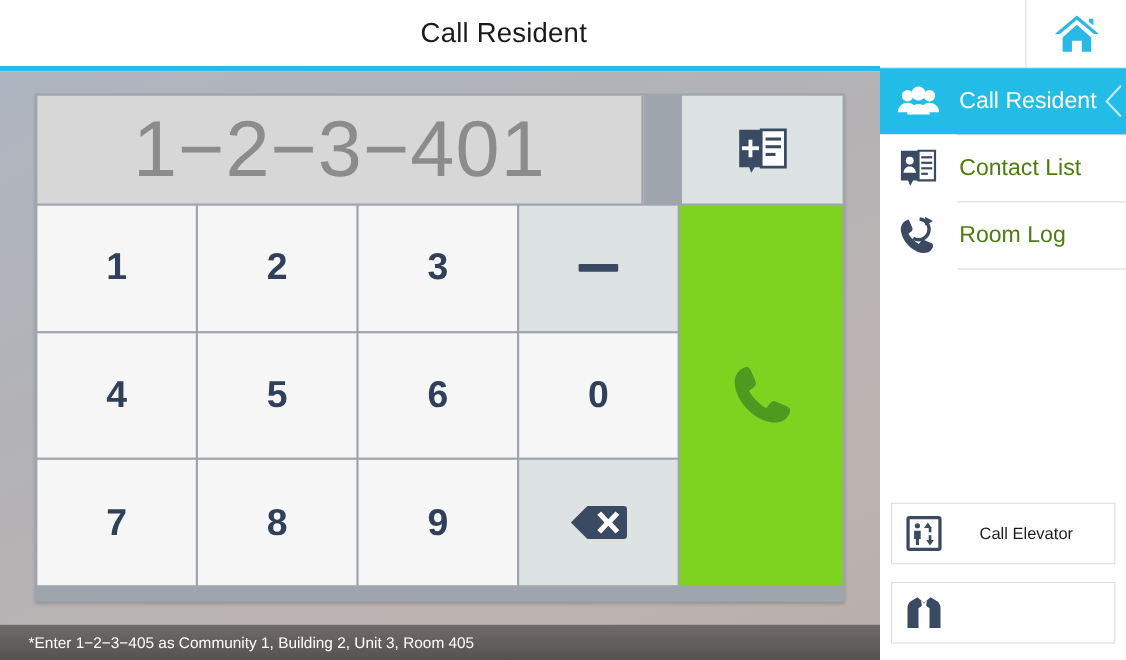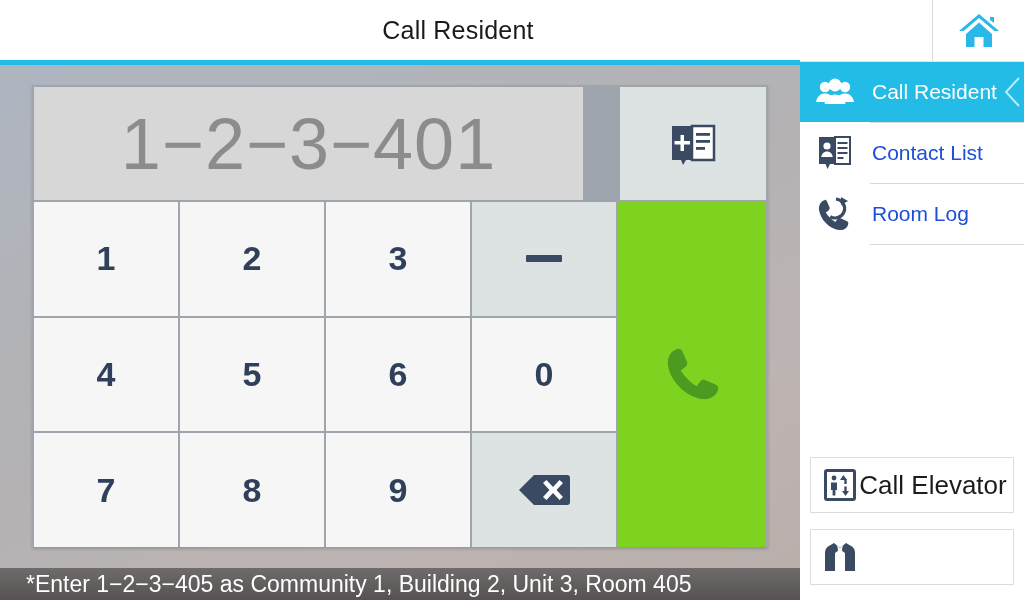--- a/index.html
+++ b/index.html
@@ -59,21 +59,21 @@
   }
   .dial-frame {
     position: absolute; left: 32px; top: 20px;
     width: 736px; height: 462px;
     background: #9ea5ad;
     padding: 2px;
     box-shadow: 0 2px 3px rgba(0,0,0,.18);
   }
 
   
-  .display-row { display: flex; height: 113px; gap: 35px; }
+  .display-row { display: flex; height: 98px; gap: 35px; }
   .display {
     flex: 1 1 auto;
     background: #d7d7d7;
     display: flex; align-items: center; justify-content: center;
     border-right: 2px solid #9ea5ad;
   }
   .display-value {
     font-size: 72px;
     color: #8c8c8c;
     font-weight: 300;
@@ -126,21 +126,21 @@
     display: flex; align-items: center; justify-content: center;
   }
   .phone-icon { width: 64px; height: 64px; display: block; }
 
   
   .footer-hint {
     position: absolute; left: 0; top: 568px;
     width: 800px; height: 32px;
     background: linear-gradient(180deg,#6f6b6b 0%, #565252 100%);
     color: #ffffff;
-    font-size: 23px;
+    font-size: 14px;
     display: flex; align-items: center;
     padding-left: 26px;
     white-space: nowrap;
   }
 
   
   .sidebar {
     position: absolute; left: 800px; top: 62px;
     width: 224px; height: 538px;
     background: #ffffff;
@@ -154,21 +154,21 @@
   .nav-item.active { background: #22bce6; }
   .nav-icon {
     width: 42px; height: 36px;
     display: flex; align-items: center; justify-content: center;
     flex: 0 0 42px;
   }
   .nav-icon svg { display: block; }
   .nav-label {
     margin-left: 16px;
     font-size: 21px;
-    color: #1d4ed8;
+    color: #4d7c0f;
     white-space: nowrap;
   }
   .nav-item.active .nav-label { color: #ffffff; }
   .nav-chevron {
     position: absolute; right: 2px; top: 50%;
     transform: translateY(-50%);
     width: 18px; height: 30px;
   }
   .nav-sep {
     height: 1px;
@@ -189,21 +189,21 @@
     margin-bottom: 16px;
   }
   .action-icon {
     width: 38px; height: 38px;
     display: flex; align-items: center; justify-content: center;
     flex: 0 0 38px;
   }
   .action-label {
     flex: 1 1 auto;
     text-align: center;
-    font-size: 26px;
+    font-size: 15px;
     color: #1c1c1c;
     padding-right: 6px;
     white-space: nowrap;
   }
 </style>
 </head>
 <body>
 
 <div id="app">
 

